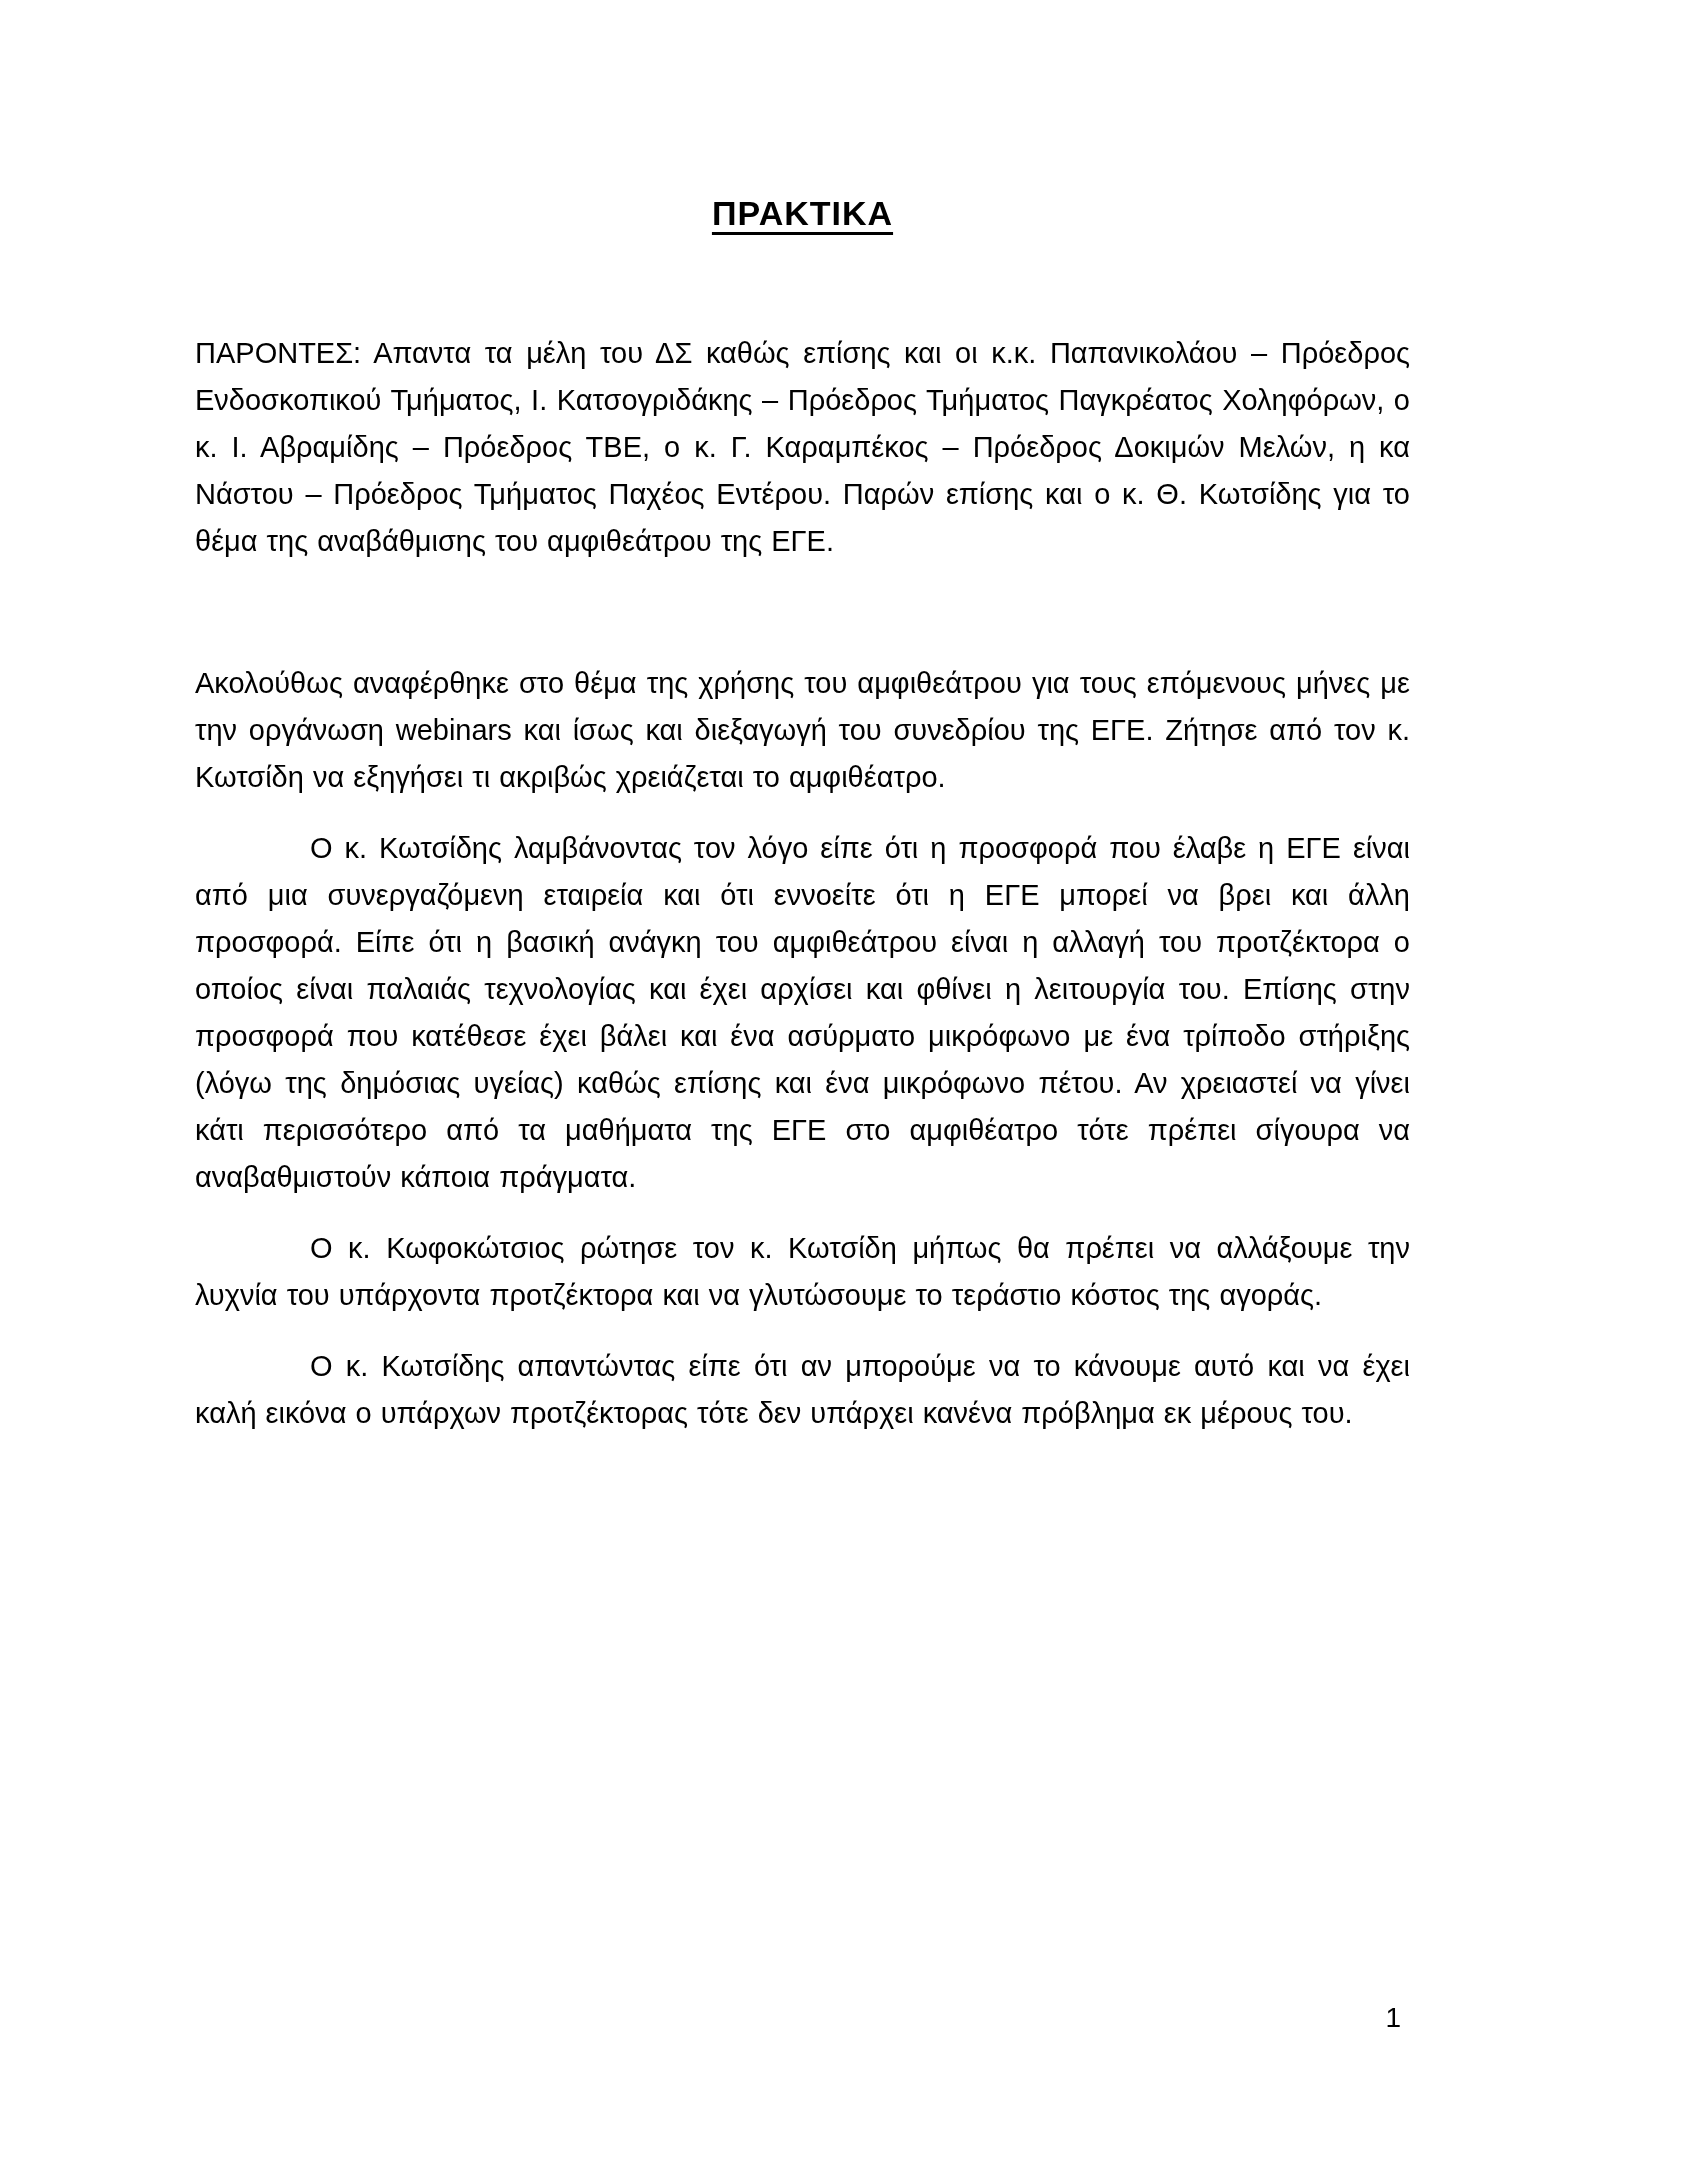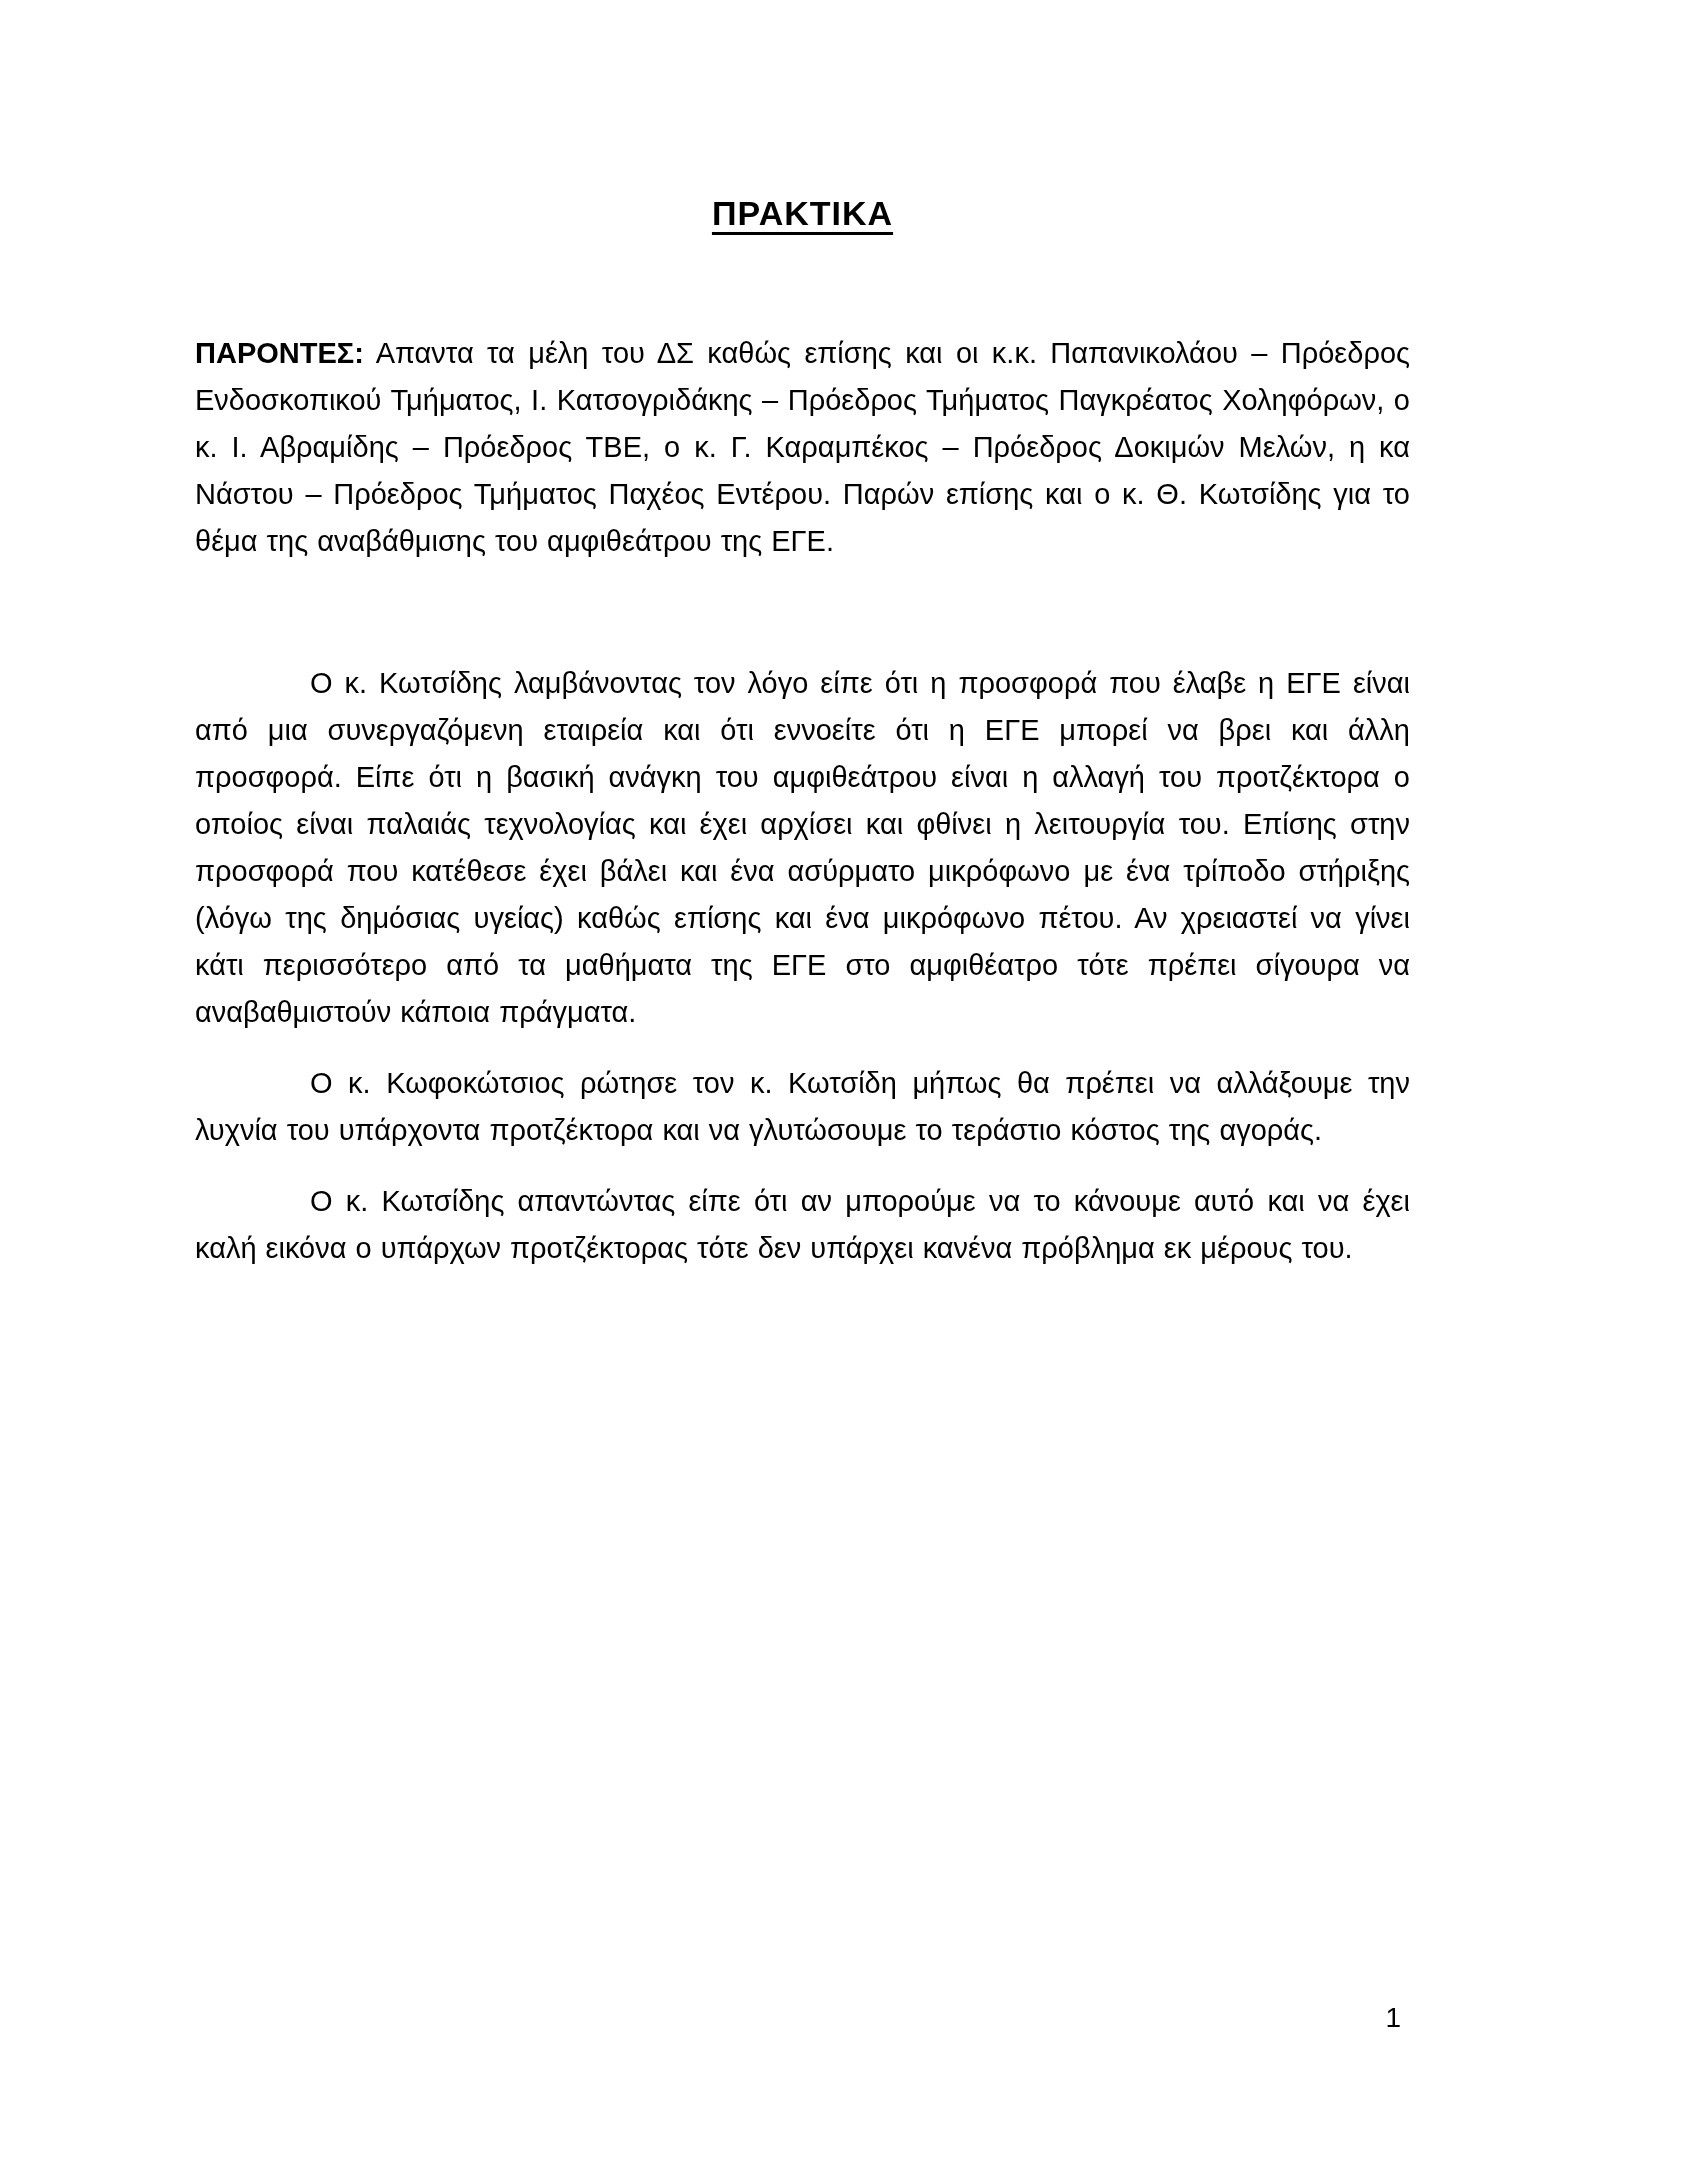--- a/index.html
+++ b/index.html
@@ -37,21 +37,21 @@
     margin: 0 0 24px 0;
     word-spacing: 1px;
   }
   .para.indent {
     text-indent: 115px;
   }
   .spacer-blank {
     height: 71px;
   }
   .bold-lead {
-    font-weight: bold;
+    font-weight: normal;
   }
   sup.ord {
     font-size: 0.62em;
     vertical-align: super;
     line-height: 0;
   }
   .page-number {
     position: absolute;
     top: 1998px;
     right: 200px;
@@ -67,20 +67,21 @@
   <h1 class="doc-title">
     <span>ΠΡΑΚΤΙΚΑ</span>
   </h1>
 
 
   <p class="para"><span class="bold-lead">ΠΑΡΟΝΤΕΣ:</span><span> Απαντα τα μέλη του ΔΣ καθώς επίσης και οι κ.κ. Παπανικολάου – Πρόεδρος Ενδοσκοπικού Τμήματος, Ι. Κατσογριδάκης – Πρόεδρος Τμήματος Παγκρέατος Χοληφόρων, ο κ. Ι. Αβραμίδης – Πρόεδρος ΤΒΕ, ο κ. Γ. Καραμπέκος – Πρόεδρος Δοκιμών Μελών, η κα Νάστου – Πρόεδρος Τμήματος Παχέος Εντέρου. Παρών επίσης και ο κ. Θ. Κωτσίδης για το θέμα της αναβάθμισης του αμφιθεάτρου της ΕΓΕ.</span></p>
 
   <div class="spacer-blank"></div>
 
 
+  <p class="para">Ακολούθως αναφέρθηκε στο θέμα της χρήσης του αμφιθεάτρου για τους επόμενους μήνες με την οργάνωση webinars και ίσως και διεξαγωγή του συνεδρίου της ΕΓΕ. Ζήτησε από τον κ. Κωτσίδη να εξηγήσει τι ακριβώς χρειάζεται το αμφιθέατρο.</p>
 
   <p class="para indent">Ο κ. Κωτσίδης λαμβάνοντας τον λόγο είπε ότι η προσφορά που έλαβε η ΕΓΕ είναι από μια συνεργαζόμενη εταιρεία και ότι εννοείτε ότι η ΕΓΕ μπορεί να βρει και άλλη προσφορά. Είπε ότι η βασική ανάγκη του αμφιθεάτρου είναι η αλλαγή του προτζέκτορα ο οποίος είναι παλαιάς τεχνολογίας και έχει αρχίσει και φθίνει η λειτουργία του. Επίσης στην προσφορά που κατέθεσε έχει βάλει και ένα ασύρματο μικρόφωνο με ένα τρίποδο στήριξης (λόγω της δημόσιας υγείας) καθώς επίσης και ένα μικρόφωνο πέτου. Αν χρειαστεί να γίνει κάτι περισσότερο από τα μαθήματα της ΕΓΕ στο αμφιθέατρο τότε πρέπει σίγουρα να αναβαθμιστούν κάποια πράγματα.</p>
 
   <p class="para indent">Ο κ. Κωφοκώτσιος ρώτησε τον κ. Κωτσίδη μήπως θα πρέπει να αλλάξουμε την λυχνία του υπάρχοντα προτζέκτορα και να γλυτώσουμε το τεράστιο κόστος της αγοράς.</p>
 
   <p class="para indent">Ο κ. Κωτσίδης απαντώντας είπε ότι αν μπορούμε να το κάνουμε αυτό και να έχει καλή εικόνα ο υπάρχων προτζέκτορας τότε δεν υπάρχει κανένα πρόβλημα εκ μέρους του.</p>
 
 
 
   <div class="page-number">1</div>

